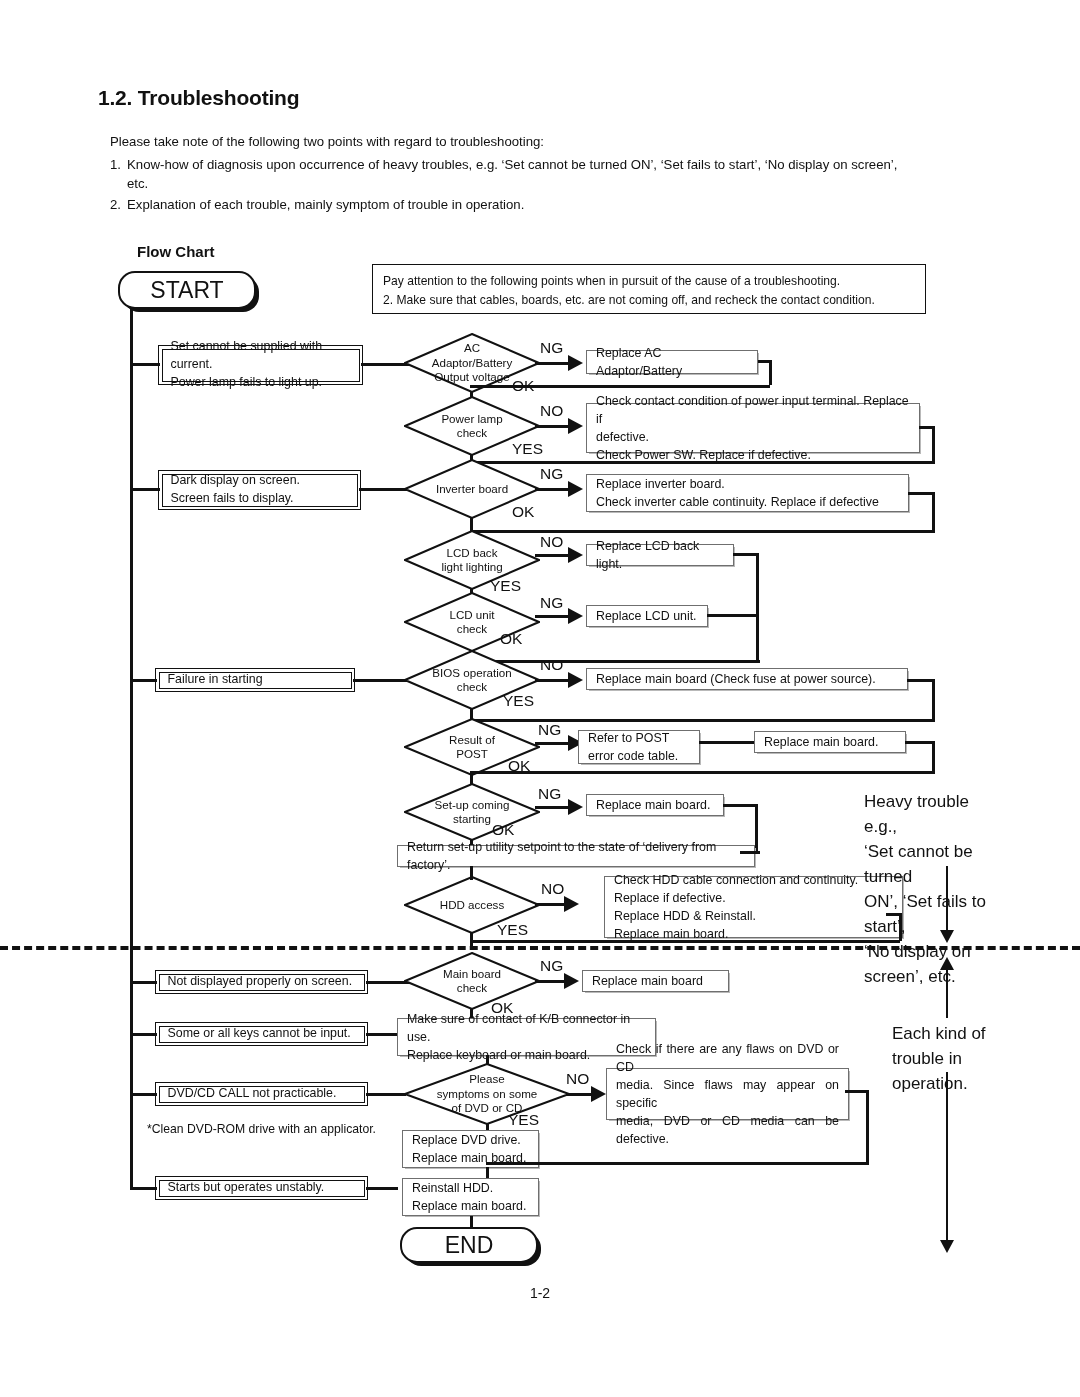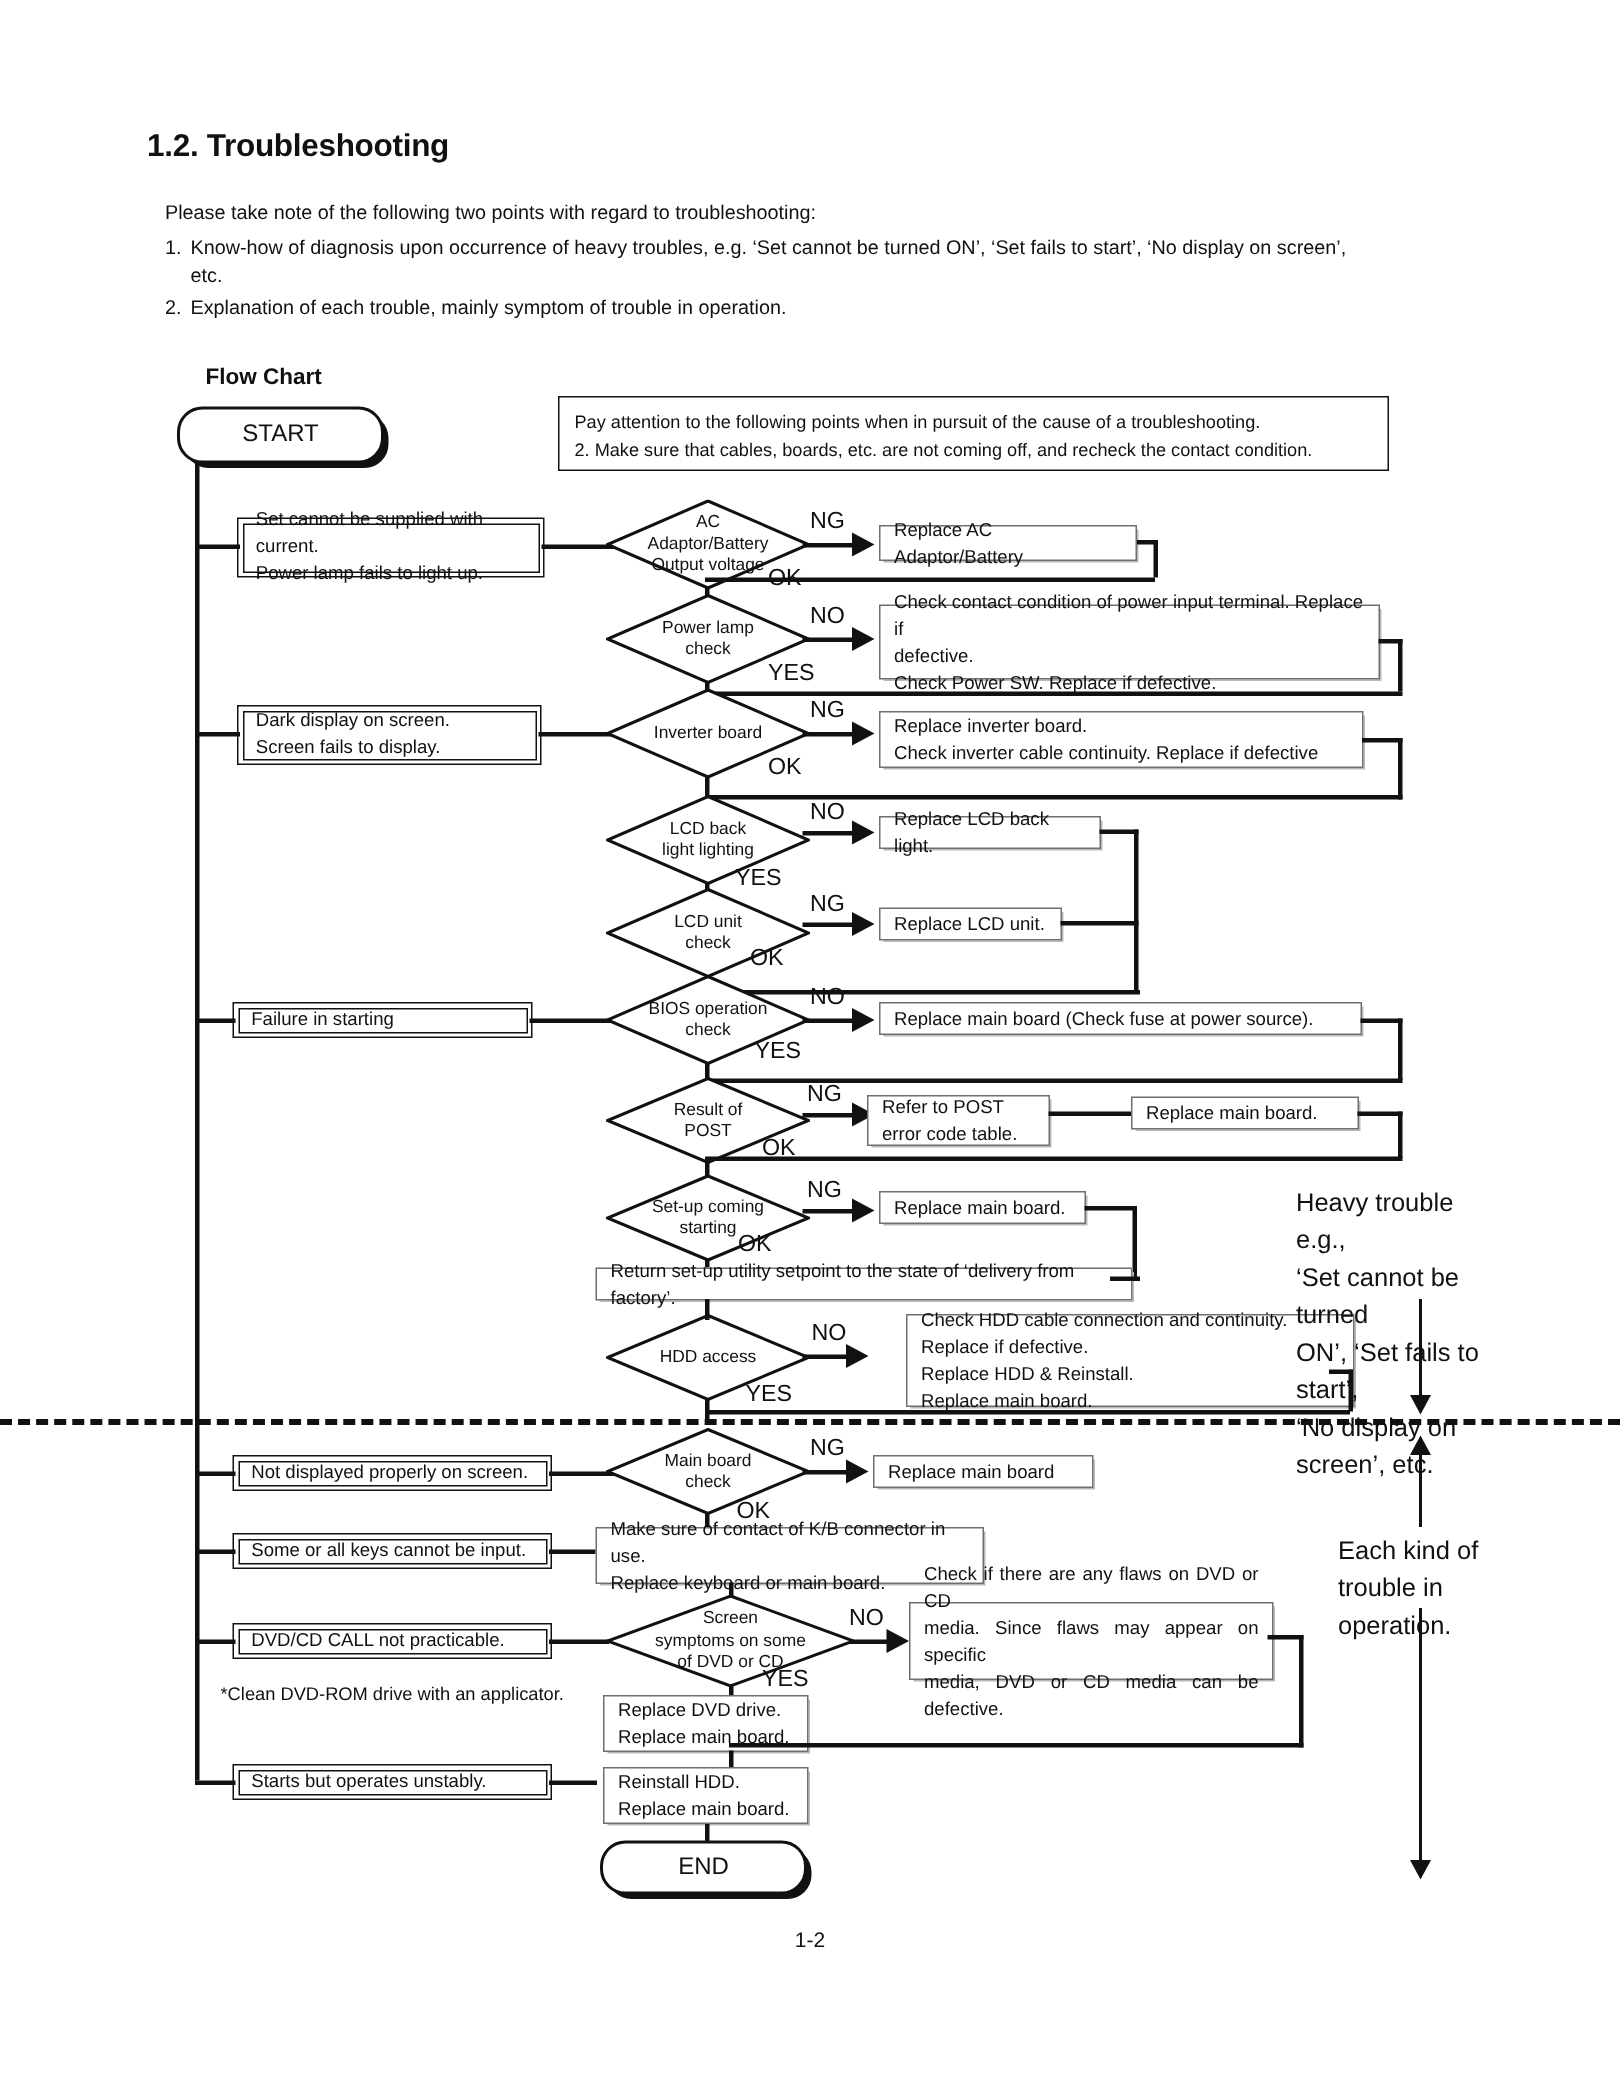--- a/index.html
+++ b/index.html
@@ -35,21 +35,21 @@
   }
 
   
   .node { position:absolute; }
 
   
   .terminator {
     border:2.5px solid #111; border-radius:17px;
     background:#fff;
     display:flex; align-items:center; justify-content:center;
-    font-size:16px;
+    font-size:23px;
     box-shadow:4px 4px 0 -1px #111;
   }
 
   
   .symptom {
     border:1.5px solid #111; background:#fff;
     padding:2.5px;
   }
   .symptom-inner {
     border:1px solid #111; width:100%; height:100%;
@@ -391,21 +391,21 @@
 <div class="blabel" style="left:540px; top:958px;">NG</div>
 <div class="ln v" style="left:470px; top:1008px; height:14px;"></div>
 <div class="blabel" style="left:491px; top:1000px;">OK</div>
 
 <div class="diamond" style="left:404px; top:1063px; width:166px; height:62px;">
   <svg class="dia-shape" viewBox="0 0 166 62" preserveAspectRatio="none">
     <polygon points="83,1 165,31 83,61 1,31" fill="#fff" stroke="#111" stroke-width="2"></polygon>
   </svg>
   <div class="dia-label">
     <div>
-      <div>Screen</div>
+      <div>Please</div>
       <div>symptoms on some</div>
       <div>of DVD or CD</div>
     </div>
   </div>
 </div>
 <div class="ln h" style="left:566px; top:1093px; width:26px;"></div>
 <div class="arrow-r" style="left:591px; top:1086px;"></div>
 <div class="blabel" style="left:566px; top:1071px;">NO</div>
 <div class="ln v" style="left:486px; top:1123px; height:10px;"></div>
 <div class="blabel" style="left:508px; top:1112px;">YES</div>

